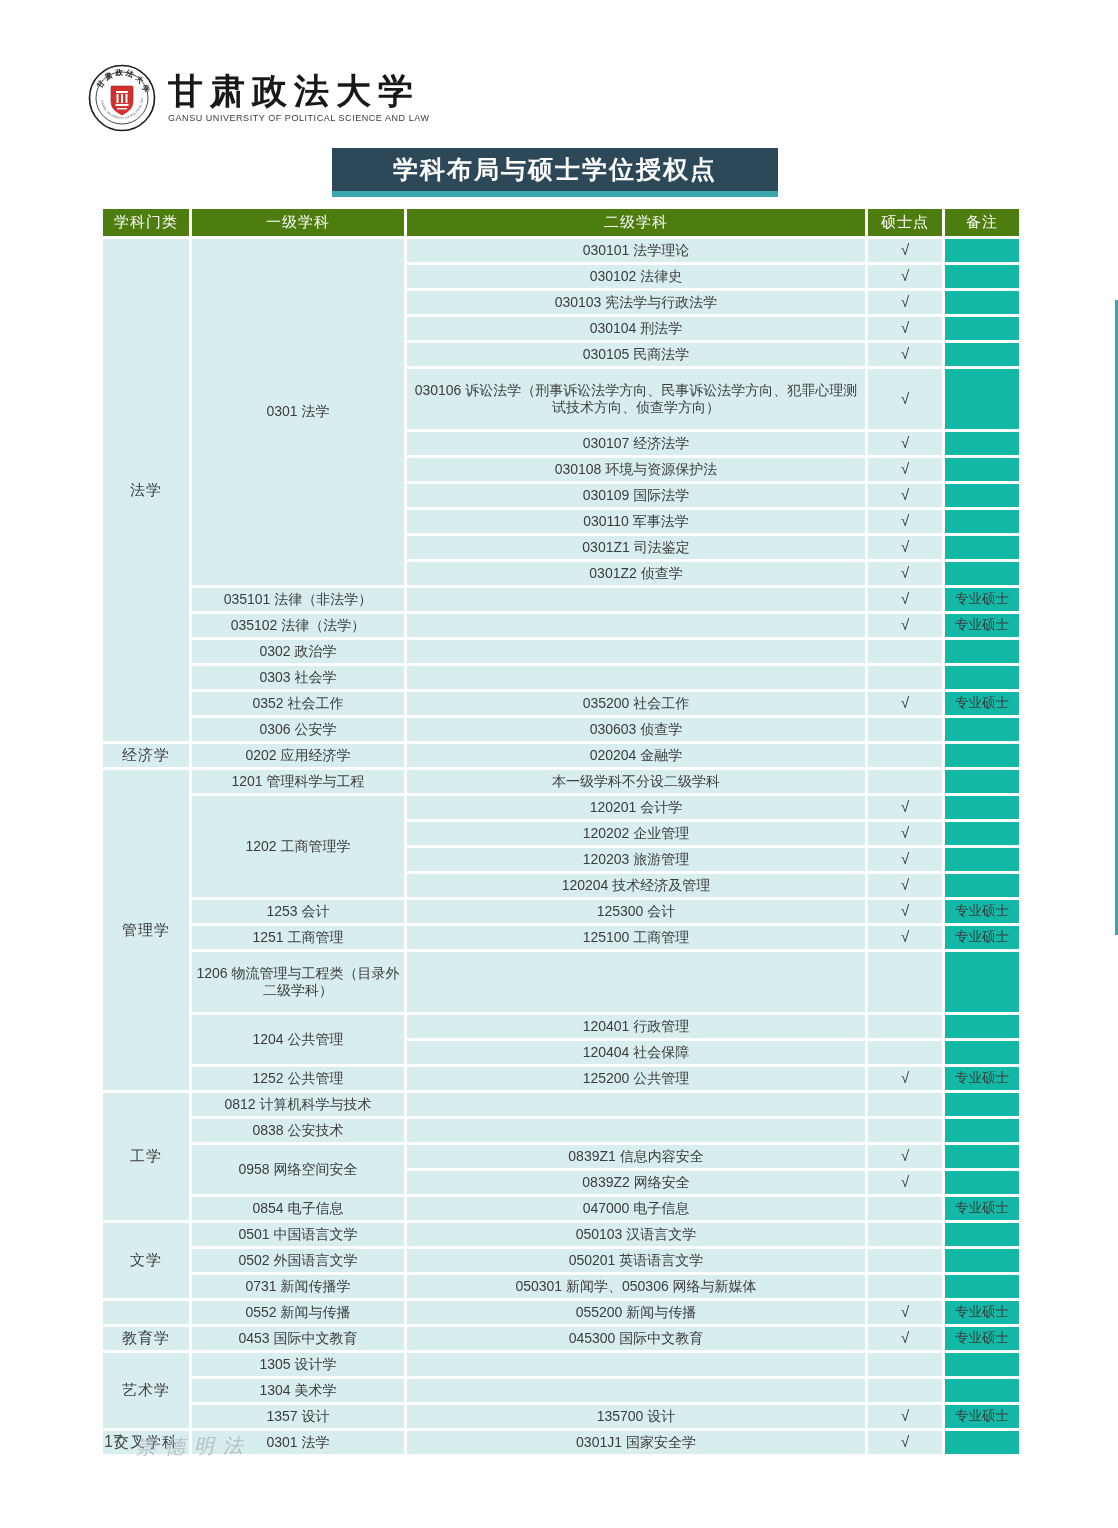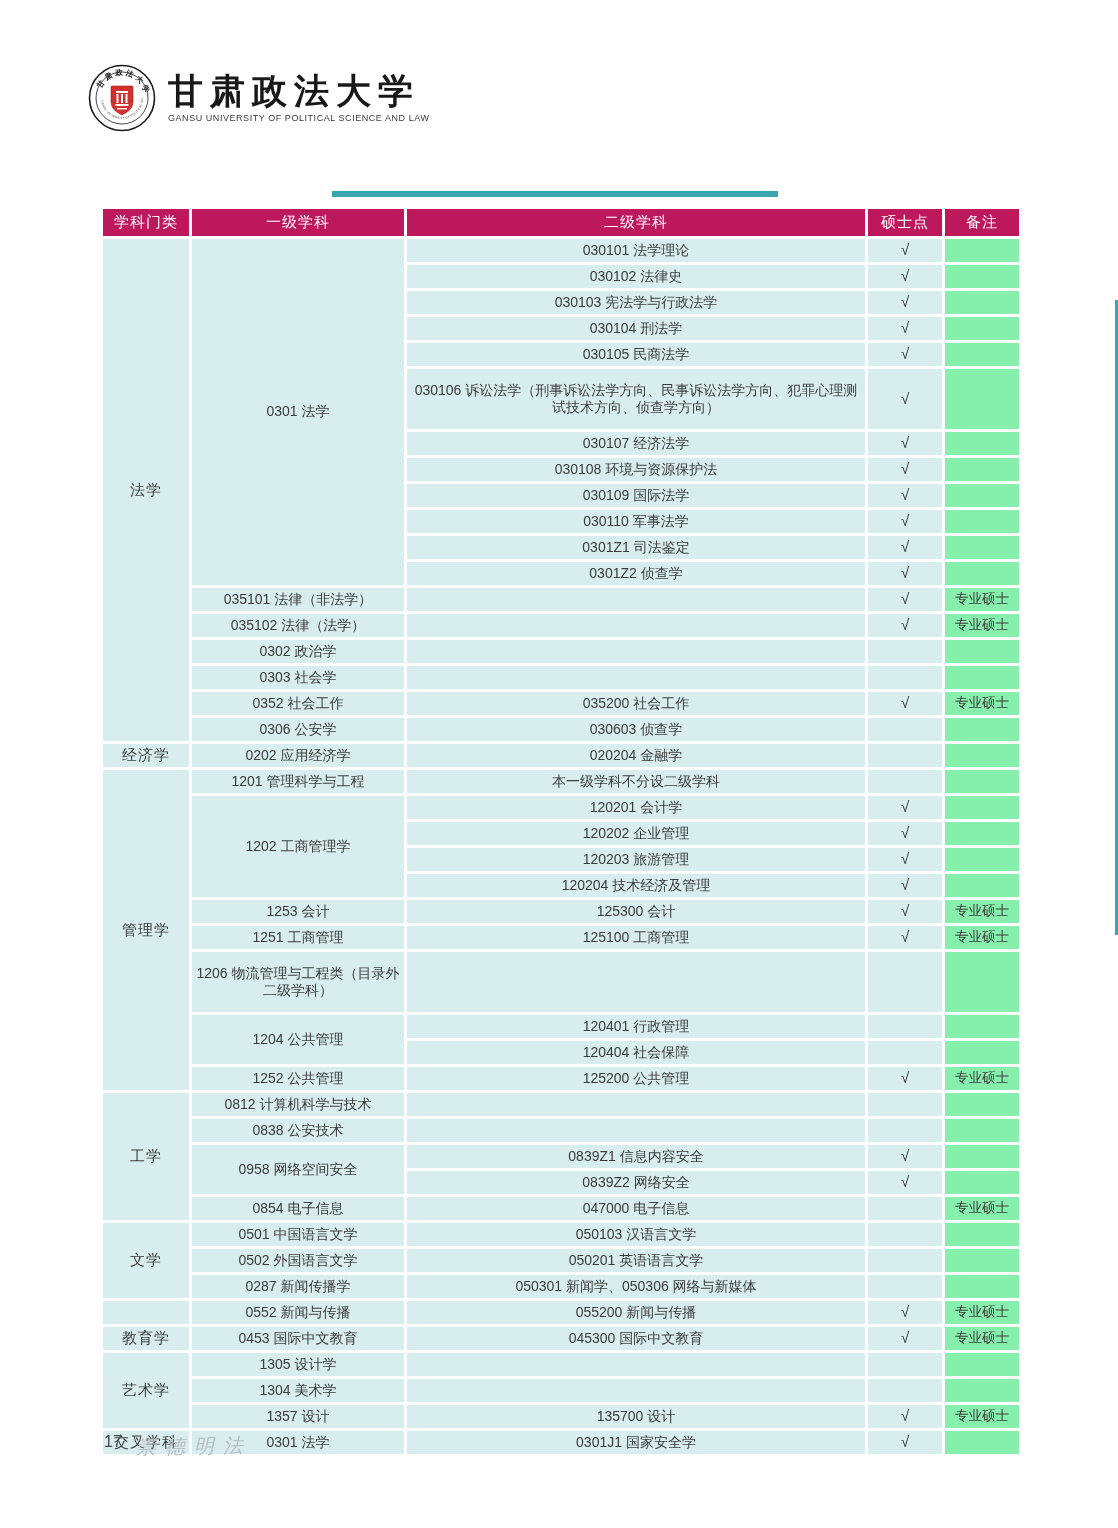--- a/index.html
+++ b/index.html
@@ -42,32 +42,32 @@
     background:#3aa7ae;
   }
 
   
   .table-wrap { position:absolute; left:100px; top:206px; width:910px; }
   table.auth {
     border-collapse:separate; border-spacing:3px;
     table-layout:fixed; width:100%;
   }
   table.auth th {
-    background:#be185d; color:#ffffff; font-weight:normal;
+    background:#4d7c0f; color:#ffffff; font-weight:normal;
     font-size:15px; height:27px; letter-spacing:1px;
   }
   table.auth td {
     background:#d8edee; color:#3c3c3c;
     text-align:center; vertical-align:middle;
     font-size:14px; padding:1px 4px; line-height:1.25;
     overflow:hidden;
   }
   table.auth tr { height:23px; }
   table.auth tr.tall { height:60px; }
-  table.auth td.remark { background:#86efac; font-size:13.5px; }
+  table.auth td.remark { background:#14b8a6; font-size:13.5px; }
   table.auth td.master { font-size:15px; }
   table.auth td.cat { font-size:15px; letter-spacing:1px; }
 
   
   .edge-line {
     position:absolute; right:0; top:300px; width:3px; height:635px;
     background:#3aa7ae;
   }
 
   
@@ -108,20 +108,23 @@
       <rect x="37.5" y="30" width="2" height="9" fill="#ffffff"></rect>
       <rect x="27.5" y="40" width="13" height="2" fill="#ffffff"></rect>
       <rect x="29" y="44" width="10" height="1.4" fill="#ffffff"></rect>
     </svg>
     <div class="logo-text">
       <div class="zh">甘肃政法大学</div>
       <div class="en">GANSU UNIVERSITY OF POLITICAL SCIENCE AND LAW</div>
     </div>
   </div>
 
+  <div class="title-banner">
+    <span>学科布局与硕士学位授权点</span>
+  </div>
   <div class="title-underline"></div>
 
   <div class="table-wrap">
     <table class="auth">
       <colgroup>
         <col style="width:86px">
         <col style="width:212px">
         <col style="width:458px">
         <col style="width:74px">
         <col style="width:74px">
@@ -341,21 +344,21 @@
             <td class="master"></td>
             <td class="remark"></td>
           </tr>
           <tr>
             <td class="first">0502 外国语言文学</td>
             <td class="second">050201 英语语言文学</td>
             <td class="master"></td>
             <td class="remark"></td>
           </tr>
           <tr>
-            <td class="first">0287 新闻传播学</td>
+            <td class="first">0731 新闻传播学</td>
             <td class="second">050301 新闻学、050306 网络与新媒体</td>
             <td class="master"></td>
             <td class="remark"></td>
           </tr>
           <tr>
             <td class="cat"></td>
             <td class="first">0552 新闻与传播</td>
             <td class="second">055200 新闻与传播</td>
             <td class="master">√</td>
             <td class="remark">专业硕士</td>

